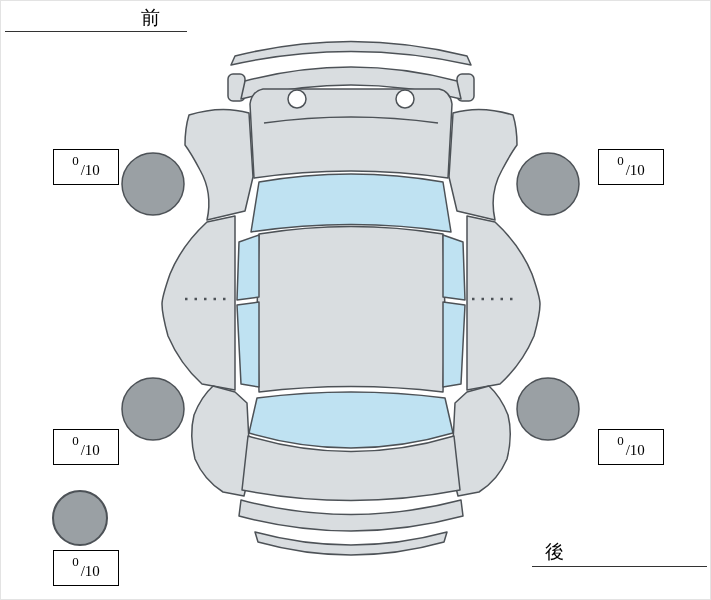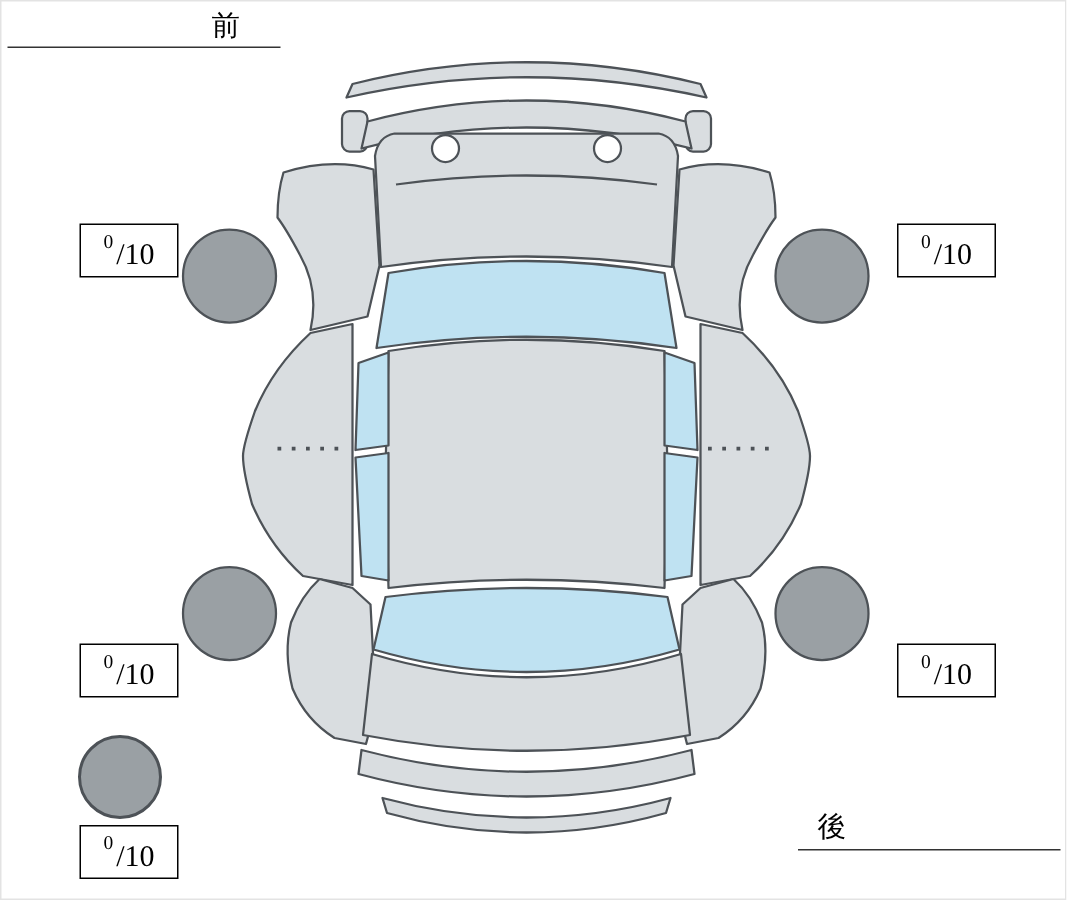--- a/index.html
+++ b/index.html
@@ -13,21 +13,21 @@
   }
   .stage svg{ position:absolute; left:0; top:0; }
   .axis-label{ position:absolute; font-size:19px; color:#000; line-height:1; }
   .axis-line{ position:absolute; border-top:1px solid var(--line); height:0; }
   .score-box{
     position:absolute; width:66px; height:36px; background:#fff;
     border:1px solid #000; display:flex; align-items:center; justify-content:center;
     font-family:"Liberation Serif", serif; color:#000;
   }
   .score-num{ font-size:13px; transform:translateY(-6px); margin-right:2px; }
-  .score-den{ font-size:20px; transform:translateY(3px); }
+  .score-den{ font-size:15px; transform:translateY(3px); }
   .spare-tire{
     position:absolute; left:51px; top:489px; width:56px; height:56px;
     border-radius:50%; background:var(--tire); border:2px solid var(--outline);
   }
 </style>
 </head>
 <body>
 
 <div class="stage">
 

